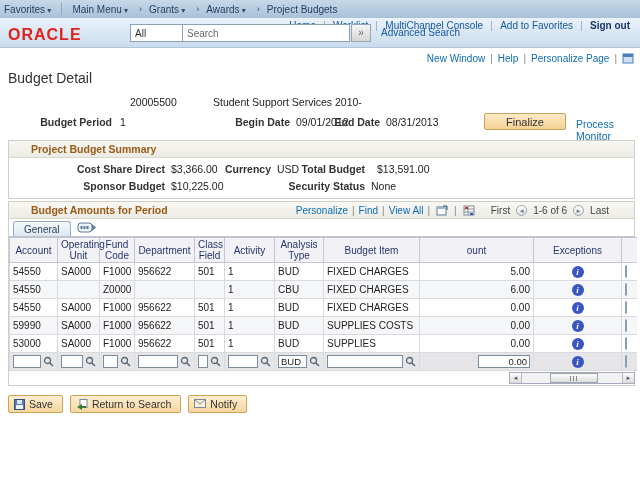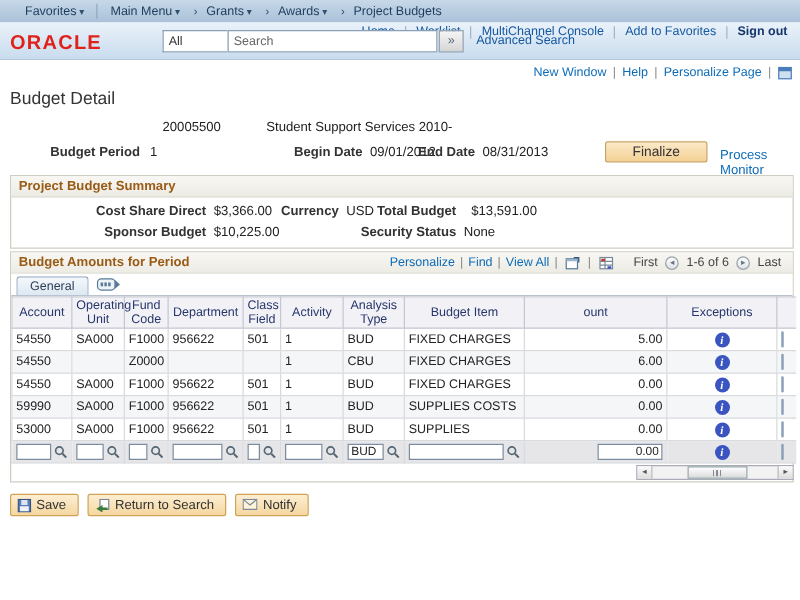--- a/index.html
+++ b/index.html
@@ -1,19 +1,19 @@
 <!DOCTYPE html>
 <html><head>
 <meta charset="utf-8">
 <style>
   * { box-sizing: border-box; margin: 0; padding: 0; }
   html,body { width:640px; height:480px; background:#fff; font-family:"Liberation Sans","DejaVu Sans",sans-serif; font-size:11px; color:#222; overflow:hidden; }
 
   
-  .crumbbar { height:18px; background:linear-gradient(#c7d8e8,#a9c1d8); display:flex; align-items:center; padding-left:20px; font-size:10px; color:#1e3d5e; }
+  .crumbbar { height:18px; background:linear-gradient(#c7d8e8,#a9c1d8); display:flex; align-items:center; padding-left:4px; font-size:10px; color:#1e3d5e; }
   .crumb { margin-right:4px; cursor:pointer; white-space:nowrap; }
   .crumb.arrow::after { content:" ▾"; font-size:8px; color:#33506e; }
   .crumb-div { width:1px; height:12px; background:#8fa9c2; margin:0 10px 0 6px; }
   .crumb-sep { margin:0 7px; color:#2b4a68; font-size:9px; }
 
   
   .topband { height:30px; background:linear-gradient(#eaf2fa,#c9dcee); position:relative; border-bottom:1px solid #b3c6d9; }
   .toplinks { position:absolute; top:2px; right:10px; font-size:10px; color:#1558a0; display:flex; align-items:center; }
   .toplinks .tlink { cursor:pointer; }
   .toplinks .tdiv { width:1px; height:10px; background:#9fb6cc; margin:0 8px; }
@@ -36,21 +36,21 @@
   
   .pagetitle { font-size:14px; color:#333; margin:4px 0 10px 8px; }
   .inforow { position:relative; height:20px; margin-left:8px; font-size:10.5px; }
   .flabel { position:absolute; font-weight:bold; color:#333; text-align:right; }
   .fval { position:absolute; color:#222; }
   .finalize-btn { position:absolute; left:476px; top:-3px; width:82px; height:17px; background:linear-gradient(#fbe9c8,#f4d194); border:1px solid #c9a25e; border-radius:2px; font-size:11px; color:#333; cursor:pointer; font-family:inherit; }
   .procmon { position:absolute; left:568px; top:2px; color:#0d6cb8; cursor:pointer; }
 
   
   .groupbox { margin:2px 5px 0 8px; border:1px solid #cfcec2; background:#fff; }
-  .grouphdr { height:17px; background:linear-gradient(#f8f7f3,#ecebe4); border-bottom:1px solid #d8d7cc; display:flex; align-items:center; justify-content:space-between; padding:0 6px; }
+  .grouphdr { height:17px; background:linear-gradient(#f8f7f3,#ecebe4); border-bottom:1px solid #d8d7cc; display:flex; align-items:center; justify-content:space-between; padding:0 22px; }
   .grouptitle { font-weight:bold; font-size:10.5px; color:#9a5b16; }
 
   
   .sumbody { position:relative; height:40px; font-size:10.5px; }
   .sumbody .flabel { color:#333; }
 
   
   .gridtools { display:flex; align-items:center; font-size:10px; color:#444; }
   .gridtools .glink { color:#0d6cb8; cursor:pointer; }
   .gridtools .gdiv { margin:0 4px; color:#888; }

